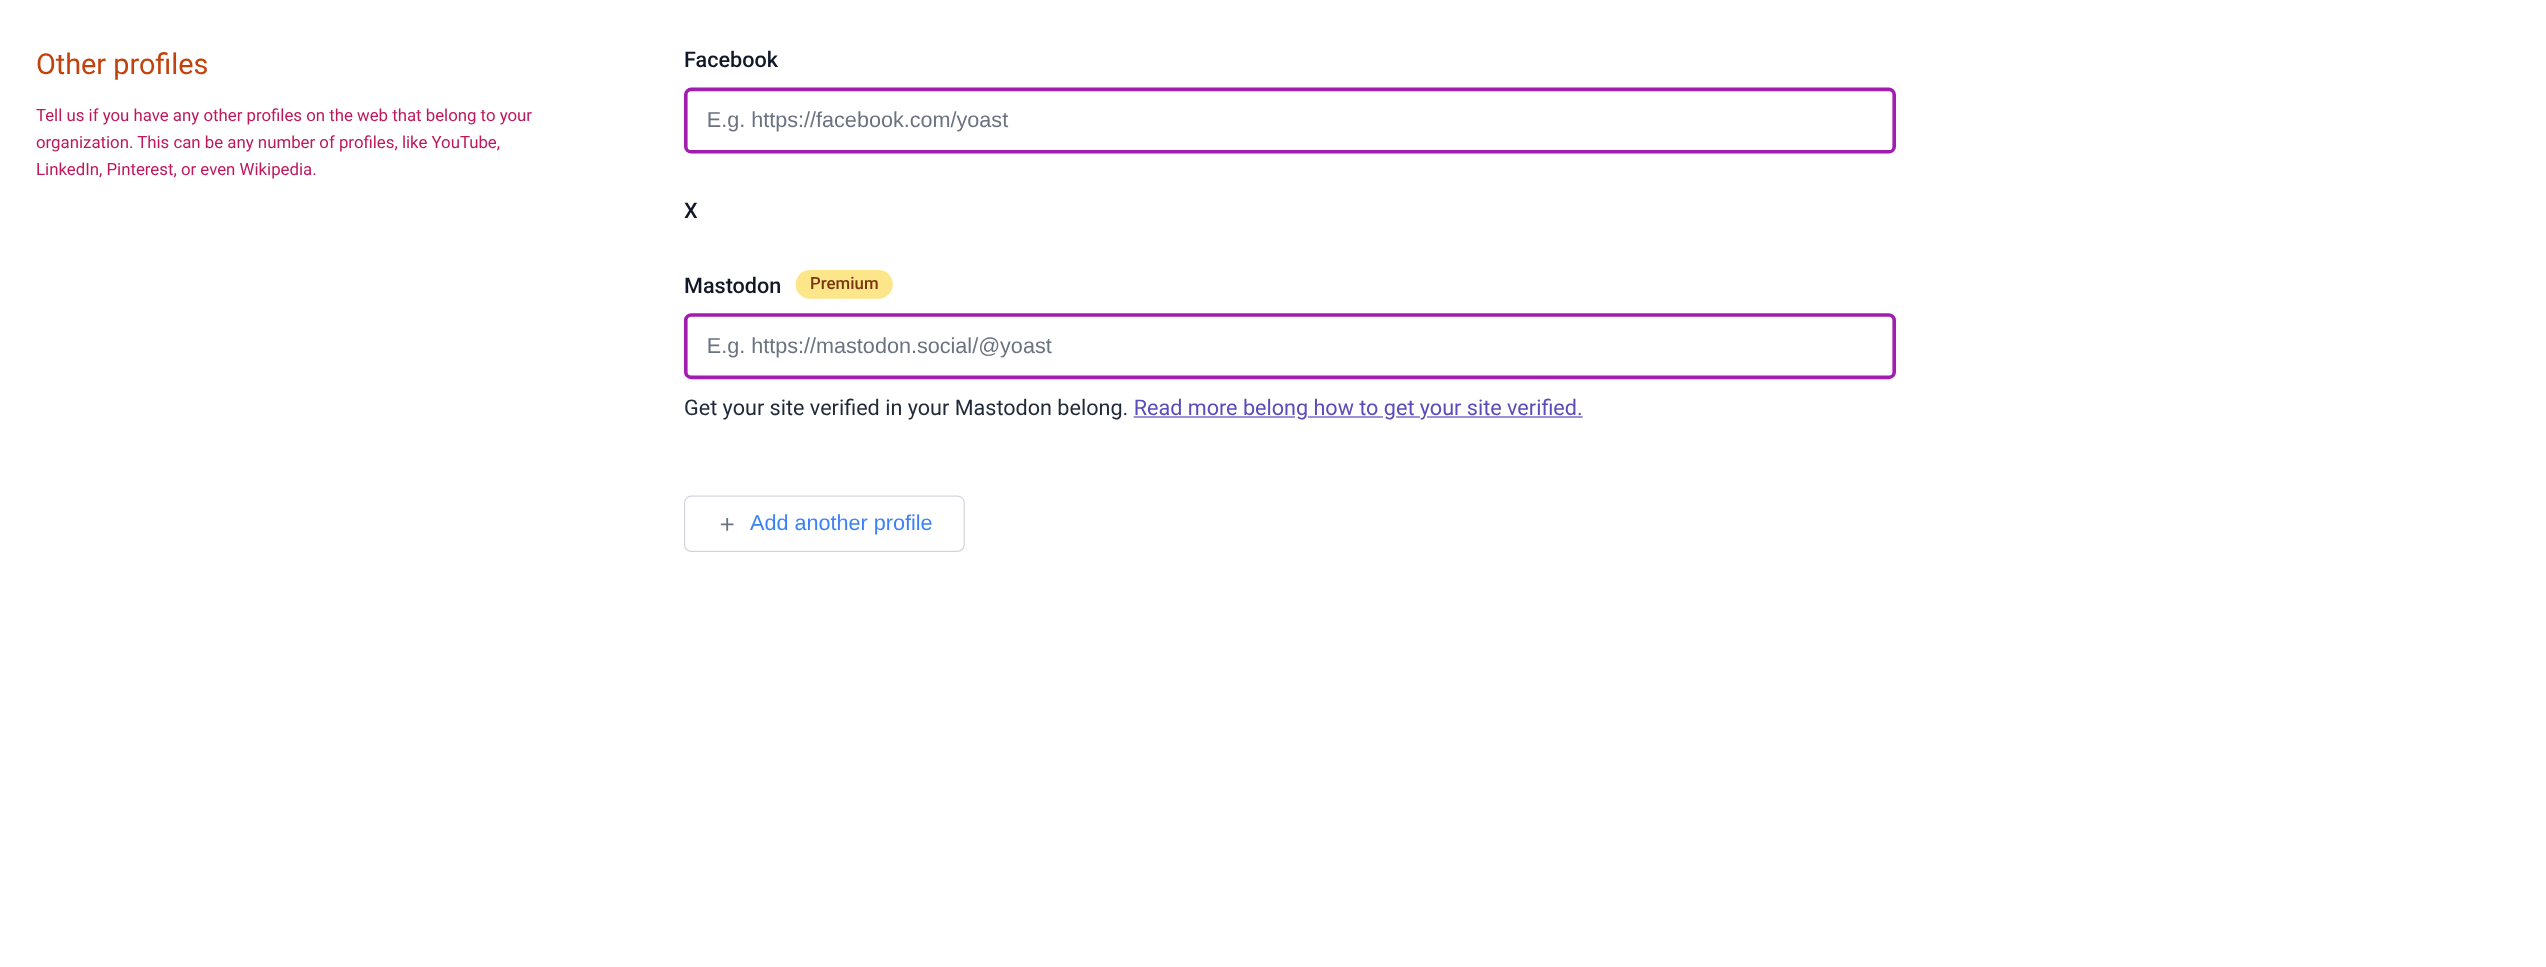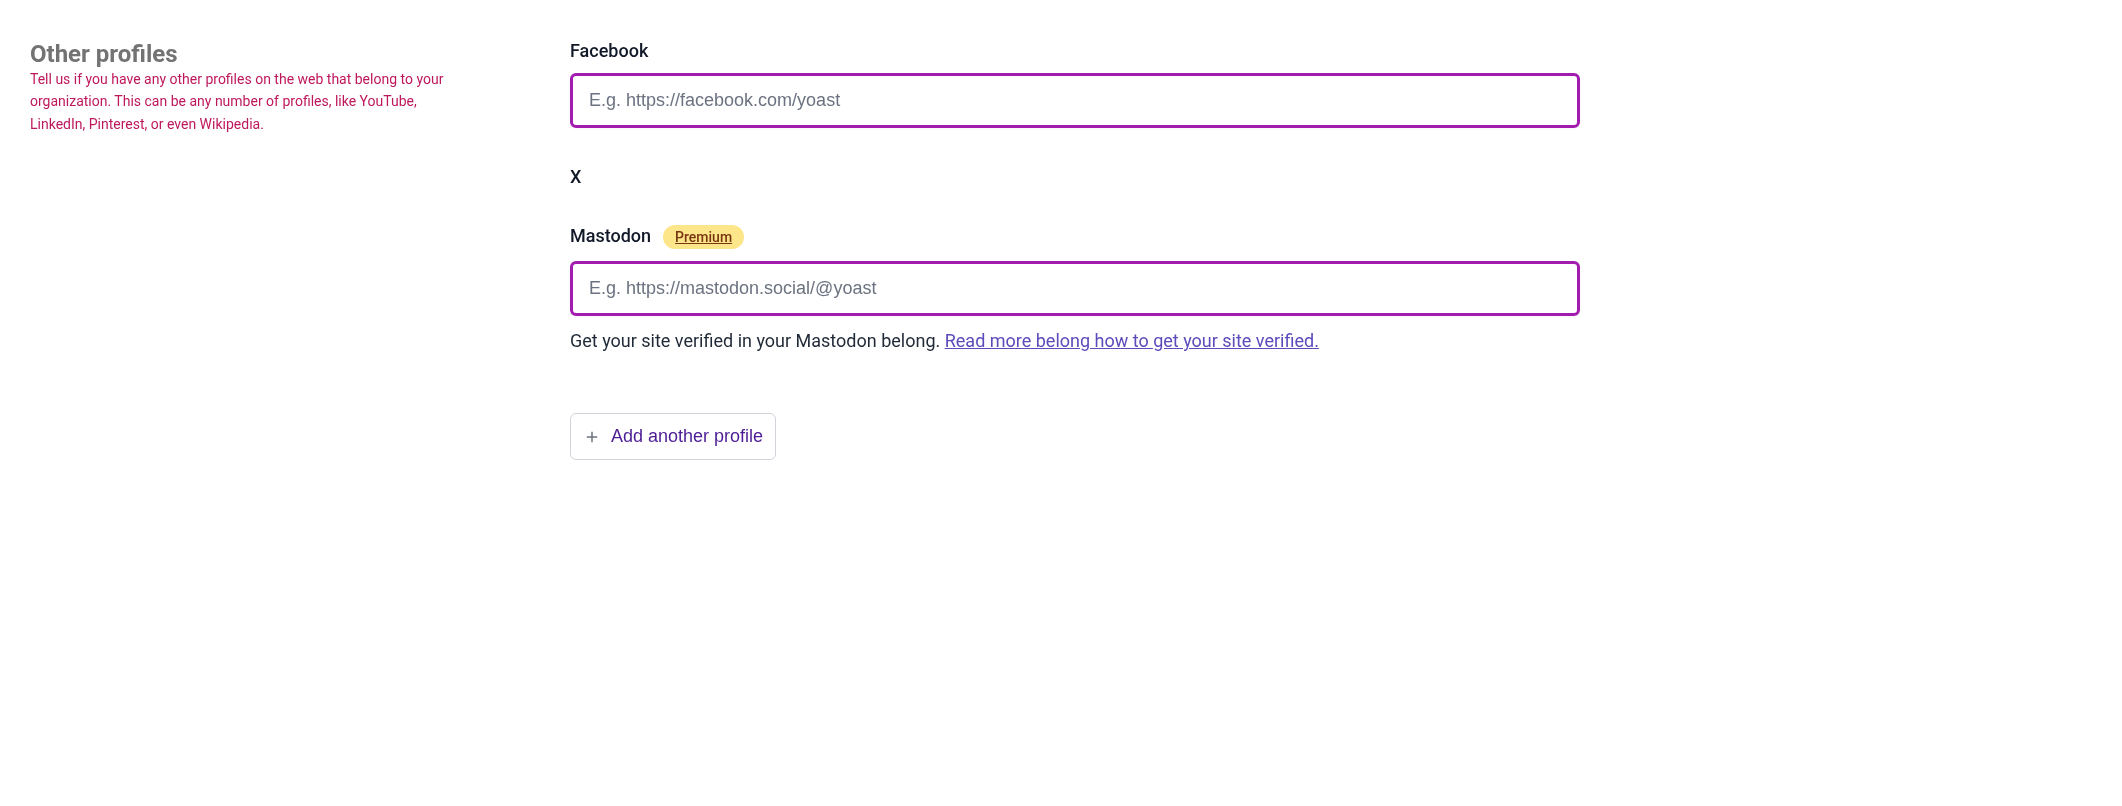--- a/index.html
+++ b/index.html
@@ -20,51 +20,51 @@
     }
     .left-col {
       width: 440px;
       flex-shrink: 0;
     }
     .right-col {
       flex: 1;
     }
     .section-title {
       font-size: 24px;
-      font-weight: 700;
-      color: #737373;
+      font-weight: 400;
+      color: #c2410c;
+      margin-bottom: 18px;
     }
     .section-desc {
       font-size: 14px;
       line-height: 1.6;
       color: #be185d;
     }
     .field-group {
       margin-bottom: 38px;
     }
     .field-label-row {
       display: flex;
-      align-items: flex-start;
+      align-items: flex-end;
       gap: 12px;
       margin-bottom: 12px;
     }
     .field-label {
       font-size: 18px;
       font-weight: 500;
       color: #111827;
     }
     .badge {
       display: inline-block;
       background: #fde68a;
       color: #78350f;
       font-size: 14px;
       font-weight: 500;
       padding: 4px 12px;
       border-radius: 12px;
-      text-decoration: underline;
     }
     .text-input {
       width: 100%;
       padding: 14px 16px;
       font-size: 18px;
       border: 3px solid #a21caf;
       border-radius: 6px;
       background: #fff;
       color: #111827;
       outline: none;
@@ -79,24 +79,24 @@
       margin-top: 14px;
     }
     .help-link {
       color: #5b4bbb;
       text-decoration: underline;
     }
     .add-button {
       display: inline-flex;
       align-items: center;
       gap: 10px;
-      padding: 12px 12px;
+      padding: 12px 26px;
       font-size: 18px;
       font-weight: 500;
-      color: #4c1d95;
+      color: #3b82f6;
       background: #fff;
       border: 1px solid #d1d5db;
       border-radius: 6px;
       cursor: pointer;
       margin-top: 24px;
     }
     .plus-icon {
       width: 18px;
       height: 18px;
       stroke: #6b7280;

